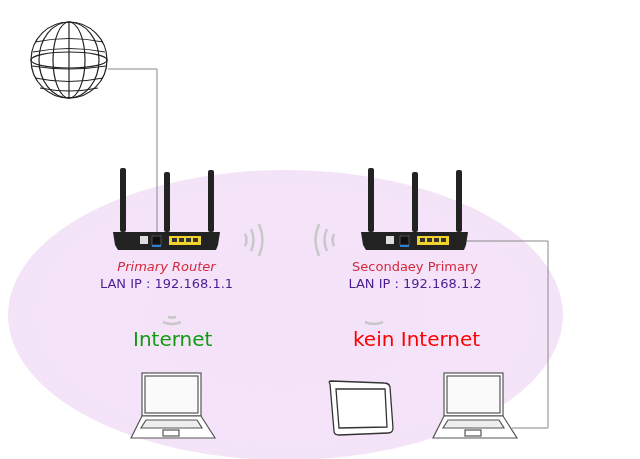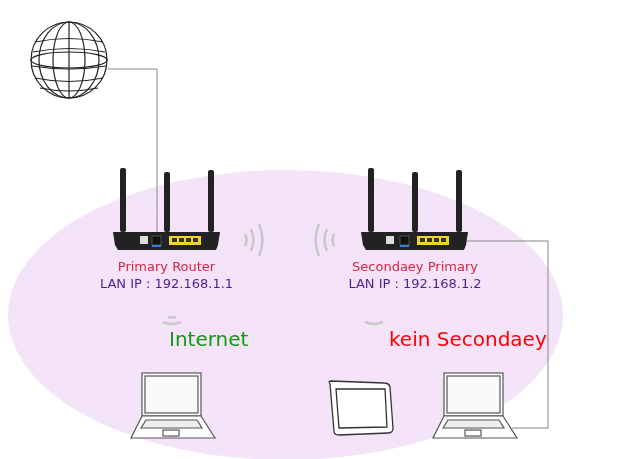--- a/index.html
+++ b/index.html
@@ -5,21 +5,21 @@
   html, body { margin:0; padding:0; background:#ffffff; }
   body { width:640px; height:459px; position:relative; overflow:hidden; font-family:"DejaVu Sans", sans-serif; }
   #bg-ellipse {
     position:absolute; left:8px; top:170px; width:555px; height:290px;
     border-radius:50%;
     background: radial-gradient(ellipse at center, #f4e2f8 0%, #f5e4f9 55%, #f3e3f7 80%, rgba(246,232,250,0) 100%);
   }
   svg { position:absolute; left:0; top:0; }
   .label-router { position:absolute; font-size:13px; color:#d3283d; text-align:center; white-space:nowrap; }
   .label-ip { position:absolute; font-size:13px; color:#4c1d95; text-align:center; white-space:nowrap; }
-  .status { position:absolute; font-size:20px; white-space:nowrap;margin-left:36px; }
+  .status { position:absolute; font-size:20px; white-space:nowrap; }
 </style>
 </head>
 <body>
 
 <div id="bg-ellipse"></div>
 
 <svg width="640" height="459" viewBox="0 0 640 459">
 
   <polyline points="108,69 157,69 157,238" fill="none" stroke="#888" stroke-width="1"></polyline>
 
@@ -106,20 +106,20 @@
 
   <g stroke="#555" stroke-width="1.2" fill="#fff">
     <rect x="444" y="373" width="59" height="43"></rect>
     <rect x="447" y="376" width="53" height="37" fill="#fafafa"></rect>
     <path d="M444,416 L503,416 L517,438 L433,438 Z"></path>
     <path d="M448,420 L499,420 L504,428 L443,428 Z" fill="#eee"></path>
     <rect x="465" y="430" width="16" height="6"></rect>
   </g>
 </svg>
 
-<div class="label-router" style="left:100px; top:259px; width:133px;">Primary Router</div>
+<div class="label-router" style="left:100px; top:259px; width:133px;font-style:italic;">Primary Router</div>
 <div class="label-ip" style="left:95px; top:276px; width:143px;">LAN IP : 192.168.1.1</div>
 
 <div class="label-router" style="left:345px; top:259px; width:140px;">Secondaey Primary</div>
 <div class="label-ip" style="left:345px; top:276px; width:140px;">LAN IP : 192.168.1.2</div>
 
 <div class="status" style="left:133px; top:327px; color:#0f9b0f;">Internet</div>
-<div class="status" style="left:353px; top:327px; color:#ff0000;">kein Secondaey</div>
+<div class="status" style="left:353px; top:327px; color:#ff0000;">kein Internet</div>
 
 </body></html>

